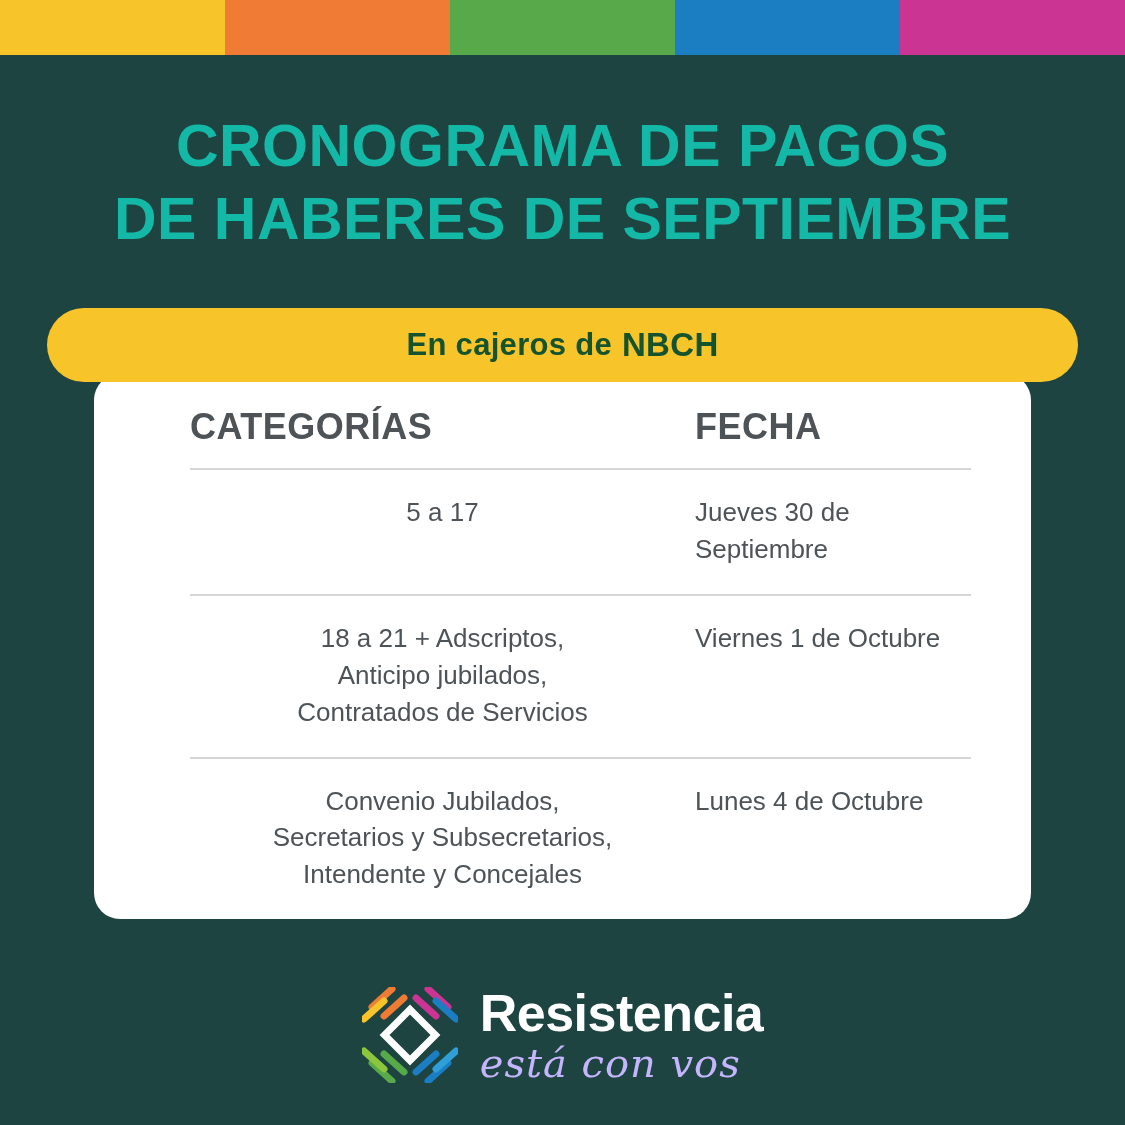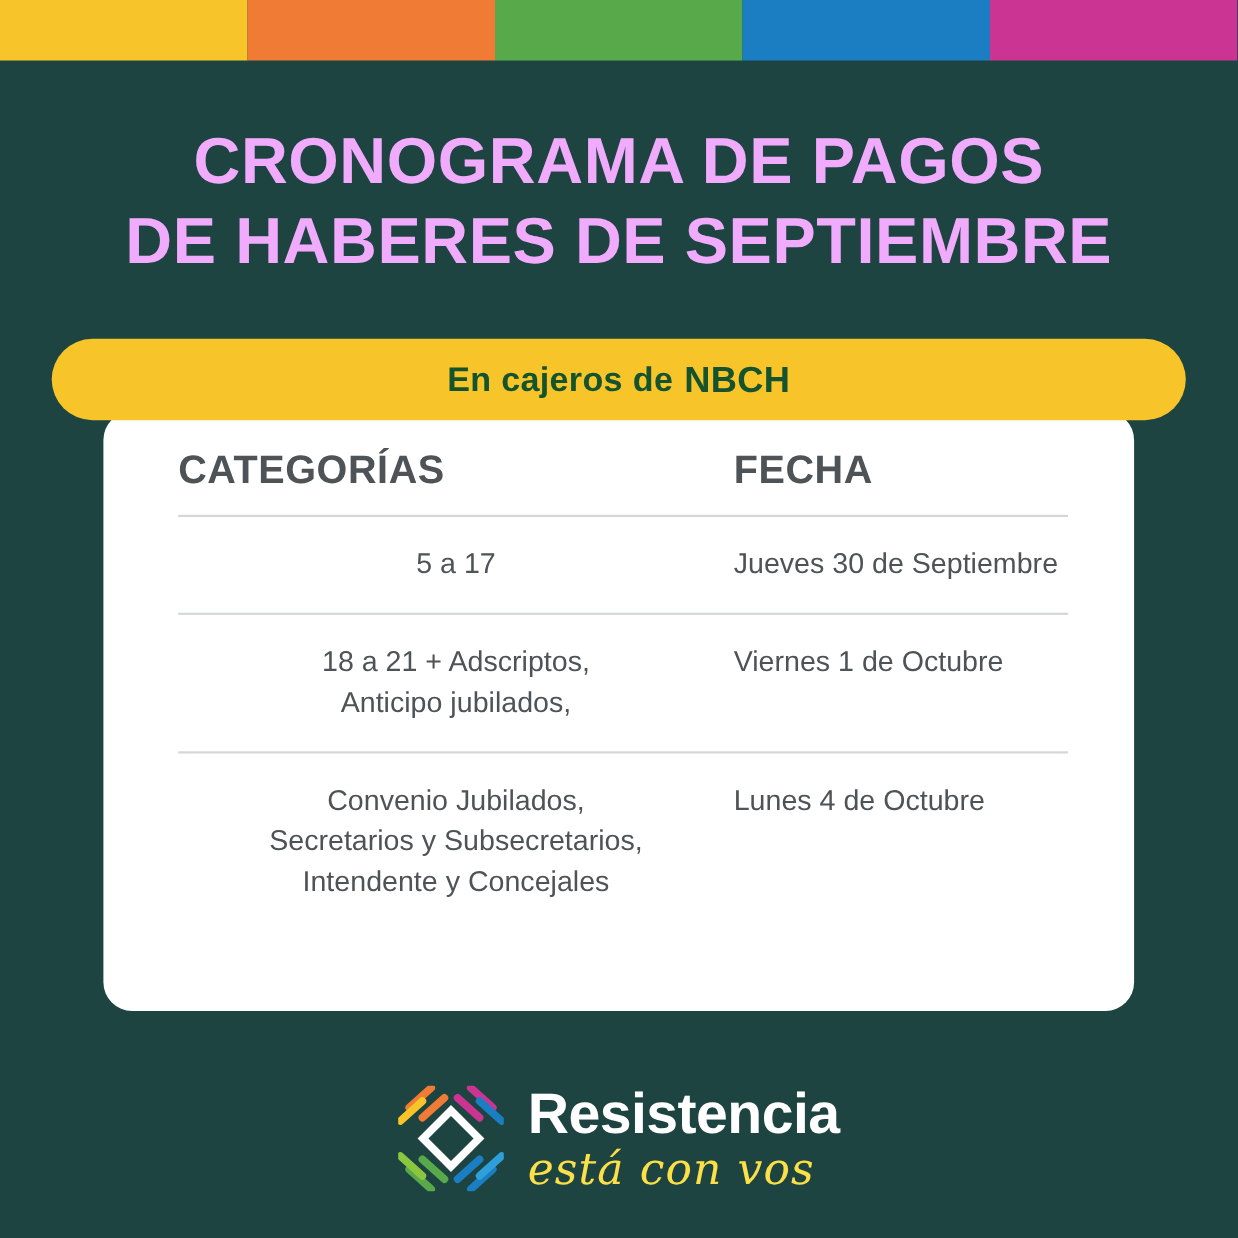--- a/index.html
+++ b/index.html
@@ -20,21 +20,21 @@
     display: flex;
     width: 100%;
     height: 55px;
   }
   .topbar .seg { flex: 1 1 0; height: 100%; }
 
   
   .heading {
     margin-top: 55px;
     text-align: center;
-    color: #f0abfc;
+    color: #14b8a6;
     font-weight: bold;
     font-size: 59px;
     line-height: 1.23;
     letter-spacing: 0.5px;
     padding: 0 35px;
     text-transform: uppercase;
   }
   .heading .line { display: block; white-space: nowrap; }
 
   
@@ -69,21 +69,21 @@
   }
   .banner .strong { font-weight: bold; margin-left: 10px; font-size: 33px; text-align: right; }
 
   
   .table {
     position: absolute;
     left: 94px;
     top: 374px;
     width: 937px;
     box-sizing: border-box;
-    padding: 32px 60px 0 68px;
+    padding: 32px 60px 0 96px;
     z-index: 4;
   }
   .thead {
     display: flex;
     color: #4e5357;
     font-weight: bold;
     font-size: 36px;
     letter-spacing: 0.5px;
     padding-bottom: 20px;
   }
@@ -120,21 +120,21 @@
   }
   .logo-mark { width: 96px; height: 96px; }
   .logo-text { display: flex; flex-direction: column; line-height: 1; }
   .logo-title {
     color: #ffffff;
     font-size: 52px;
     font-weight: bold;
     letter-spacing: -0.5px;
   }
   .logo-sub {
-    color: #fde047;
+    color: #c4b5fd;
     font-size: 40px;
     font-style: italic;
     font-family: "DejaVu Serif", serif;
     margin-top: 4px;
     letter-spacing: 1px;
   }
 </style>
 </head>
 <body>
 
@@ -173,20 +173,21 @@
     </div>
     <div class="td-fec">Jueves 30 de Septiembre</div>
   </div>
 
   <div class="rowsep"></div>
 
   <div class="trow">
     <div class="td-cat">
       <span>18 a 21 + Adscriptos,</span>
       <span>Anticipo jubilados,</span>
+      <span>Contratados de Servicios</span>
     </div>
     <div class="td-fec">Viernes 1 de Octubre</div>
   </div>
 
   <div class="rowsep"></div>
 
   <div class="trow">
     <div class="td-cat">
       <span>Convenio Jubilados,</span>
       <span>Secretarios y Subsecretarios,</span>

